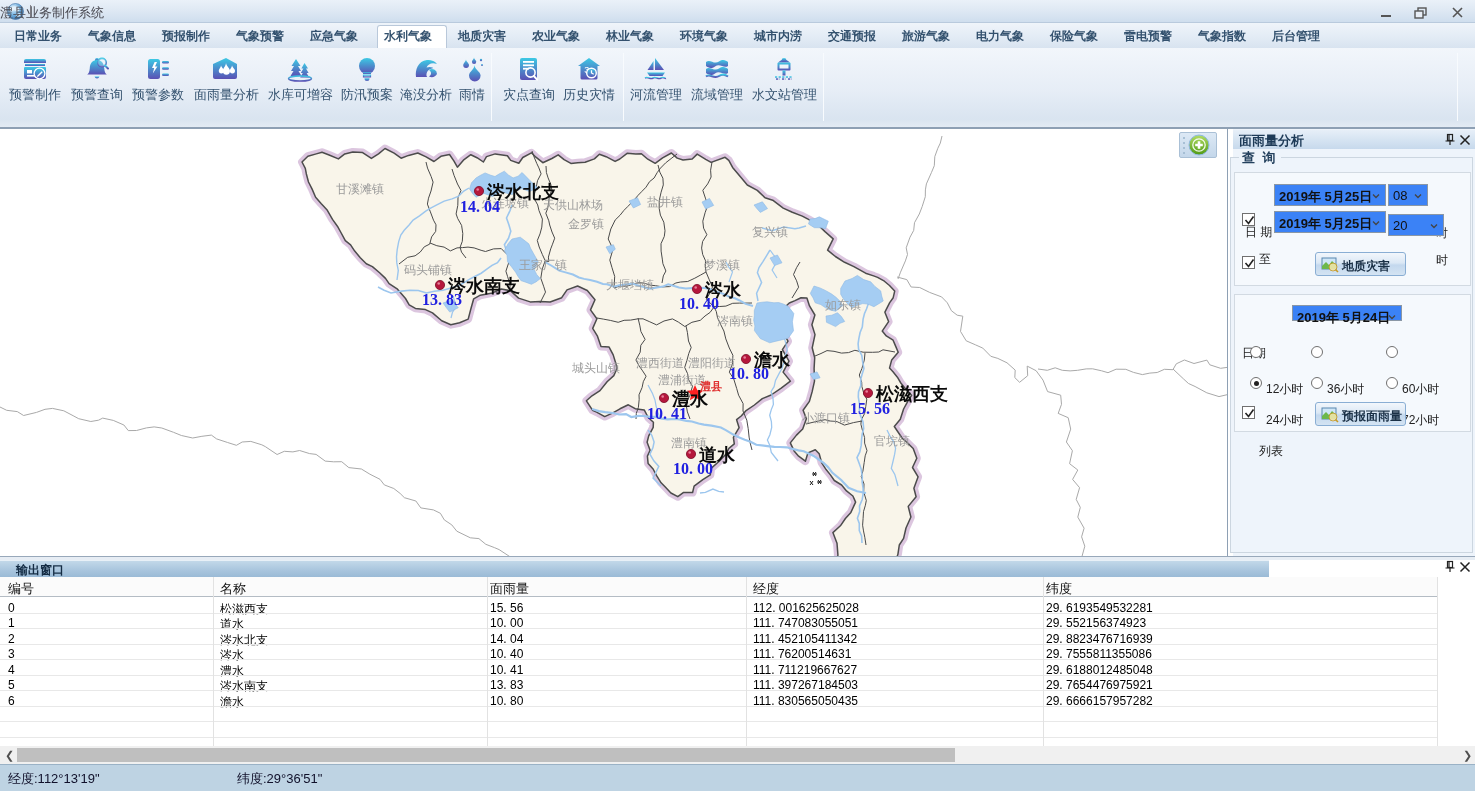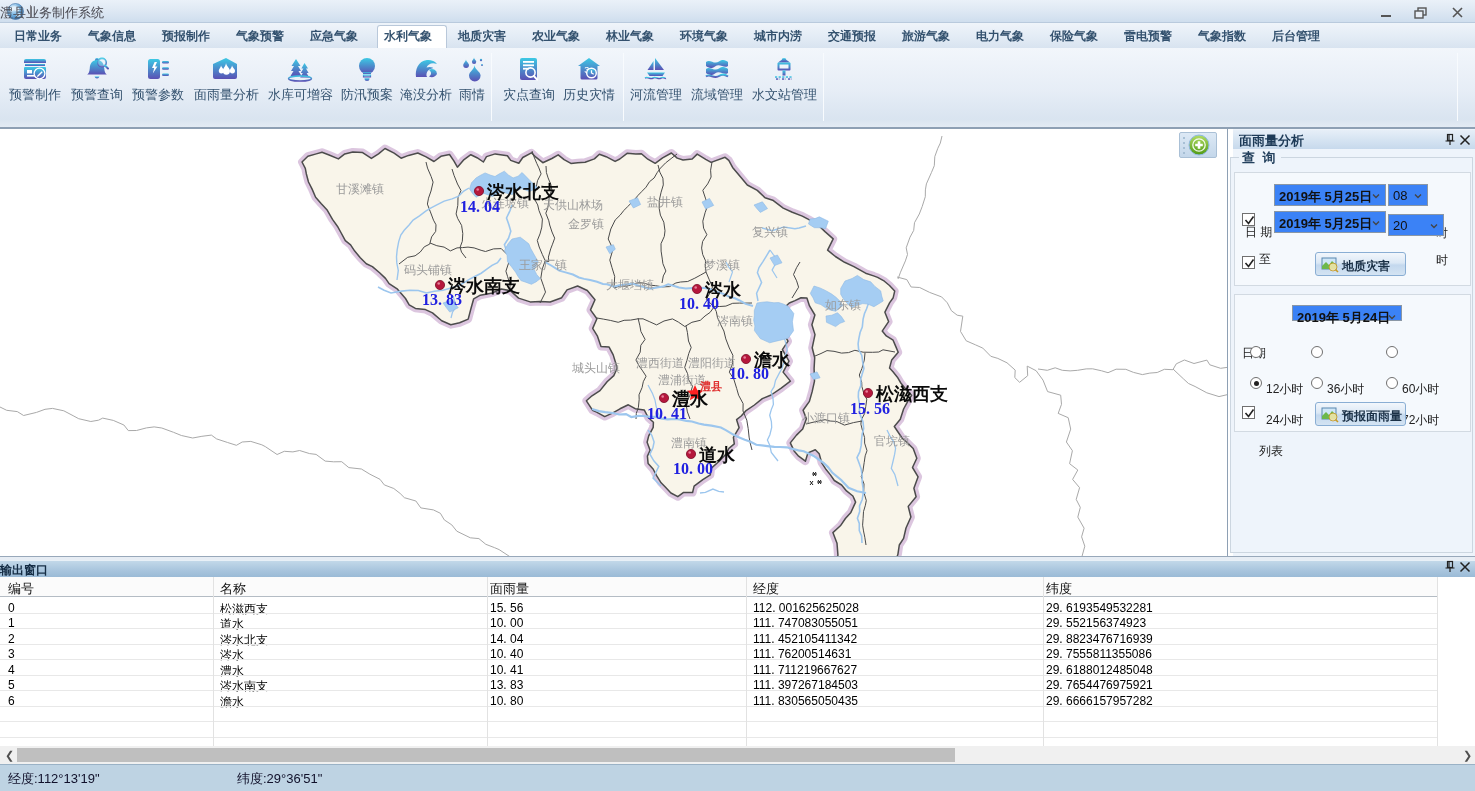--- a/index.html
+++ b/index.html
@@ -57,23 +57,23 @@
 .cb svg { position:absolute; left:0px; top:0px; }
 .radio { position:absolute; width:12px; height:12px; background:#fff; border:1px solid #707070; border-radius:50%; }
 .rbtn { position:absolute; width:91px; height:24px; background:linear-gradient(#f2f7fc,#dbe8f5 45%,#c3d8ee 55%,#d4e4f3);
   border:1px solid #89aed4; border-radius:3px; font-size:12px; font-weight:bold; color:#1a3046; }
 .rbtn span { position:absolute; left:26px; top:5px; white-space:nowrap; }
 .rbtn svg { position:absolute; left:5px; top:3px; }
 
 
 #bpanel { left:0; top:556px; width:1475px; height:235px; background:#fff; }
 #bpanel0 { left:0; top:556px; width:1475px; height:4px; background:#e7edf4; border-top:1px solid #98a8ba; }
-#bphead { left:0; top:560px; width:1475px; height:17px;
+#bphead { left:0; top:560px; width:1269px; height:17px;
   background:linear-gradient(#c2d8e9 0%, #aac6de 55%, #9abad6 100%); border-top:1px solid #e8f0f7;
-  font-size:12px; font-weight:bold; color:#142c44; padding:1px 0 0 0; }
+  font-size:12px; font-weight:bold; color:#142c44; padding:1px 0 0 16px; }
 #thead { left:0; top:577px; width:1437px; height:20px; background:#fbfbfb; border-bottom:1px solid #b4bcc4; }
 .th { position:absolute; top:580px; font-size:13px; color:#111; }
 .td { position:absolute; font-size:12px; color:#000; white-space:nowrap; }
 .rowline { position:absolute; left:0; width:1437px; height:1px; background:#e8e8e8; }
 .colline { position:absolute; top:577px; width:1px; height:169px; background:#e2e2e2; }
 #hscroll { left:0; top:746px; width:1475px; height:18px; background:#f0f0f0; }
 #hthumb { left:17px; top:748px; width:938px; height:14px; background:#bfbfbf; }
 .sarr { top:749px; font-size:11px; color:#505050; }
 #statusbar { left:0; top:764px; width:1475px; height:27px; background:#bed3e3; border-top:1px solid #9ab2c6; }
 .stext { top:770px; font-size:13px; color:#10102a; }

